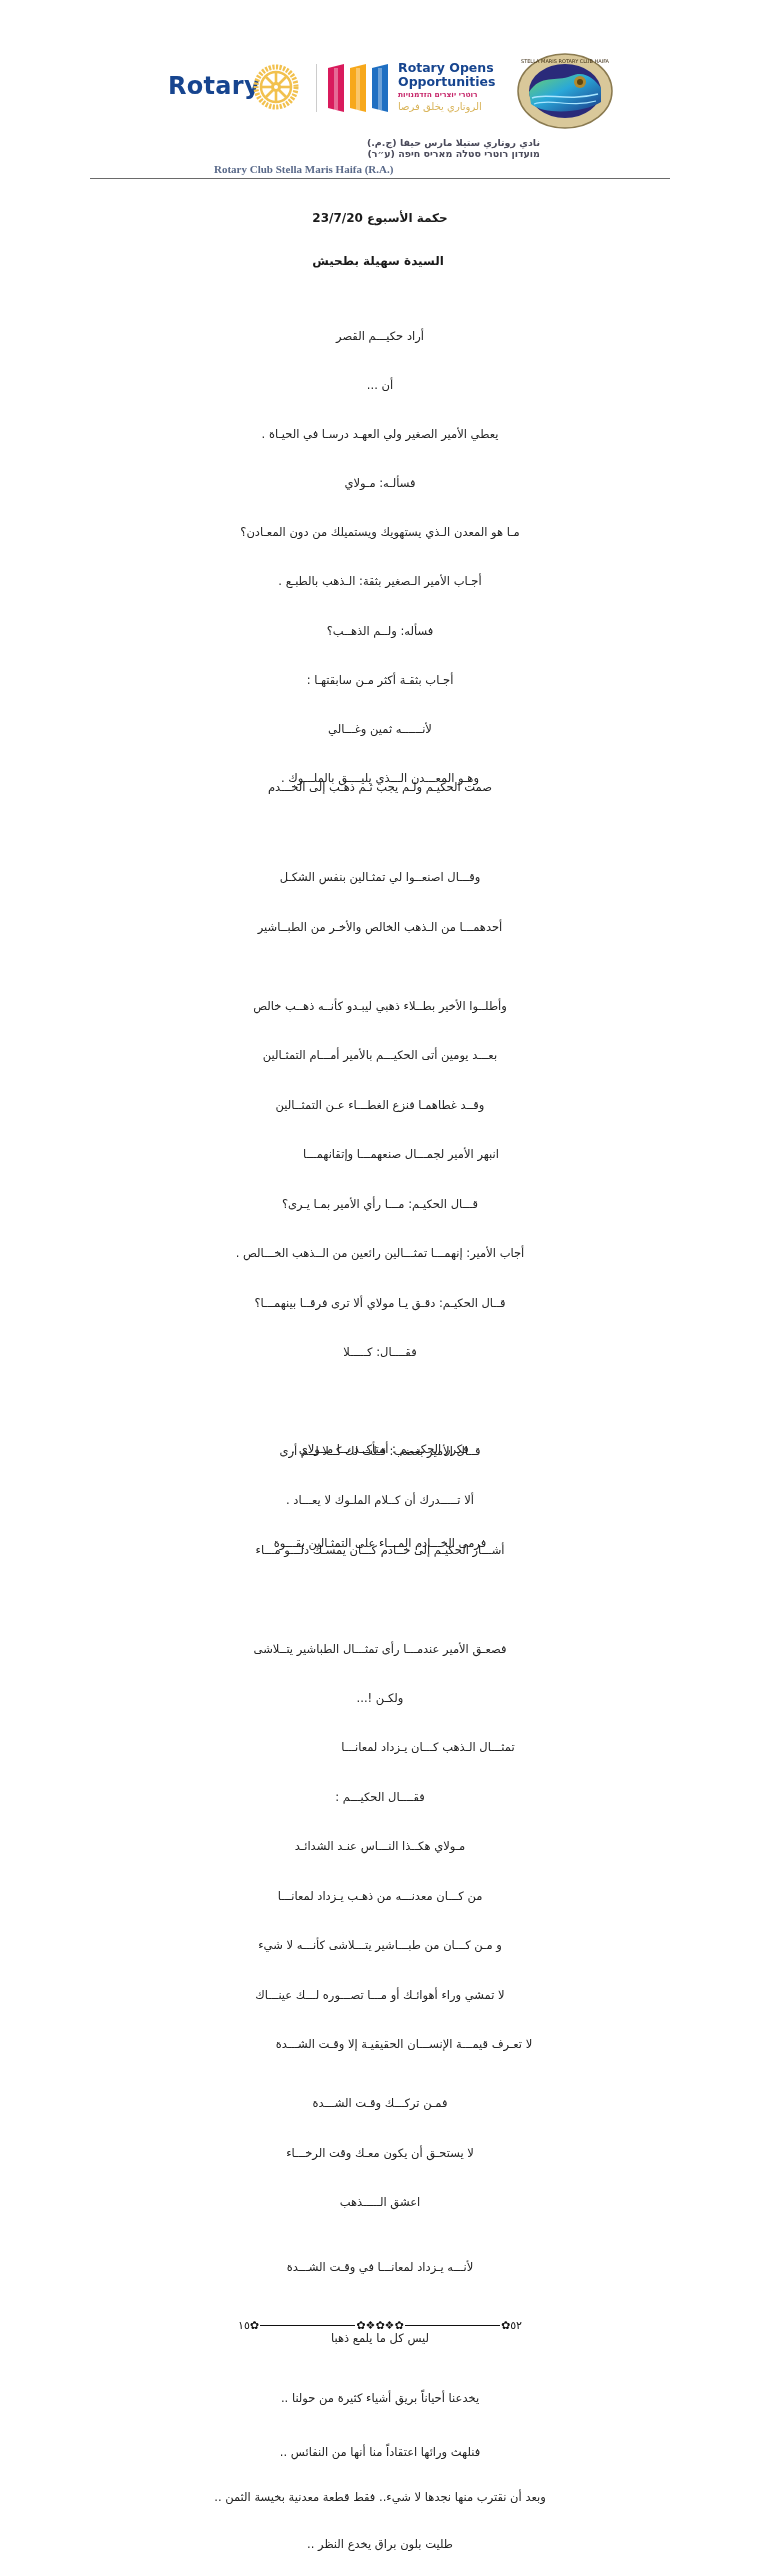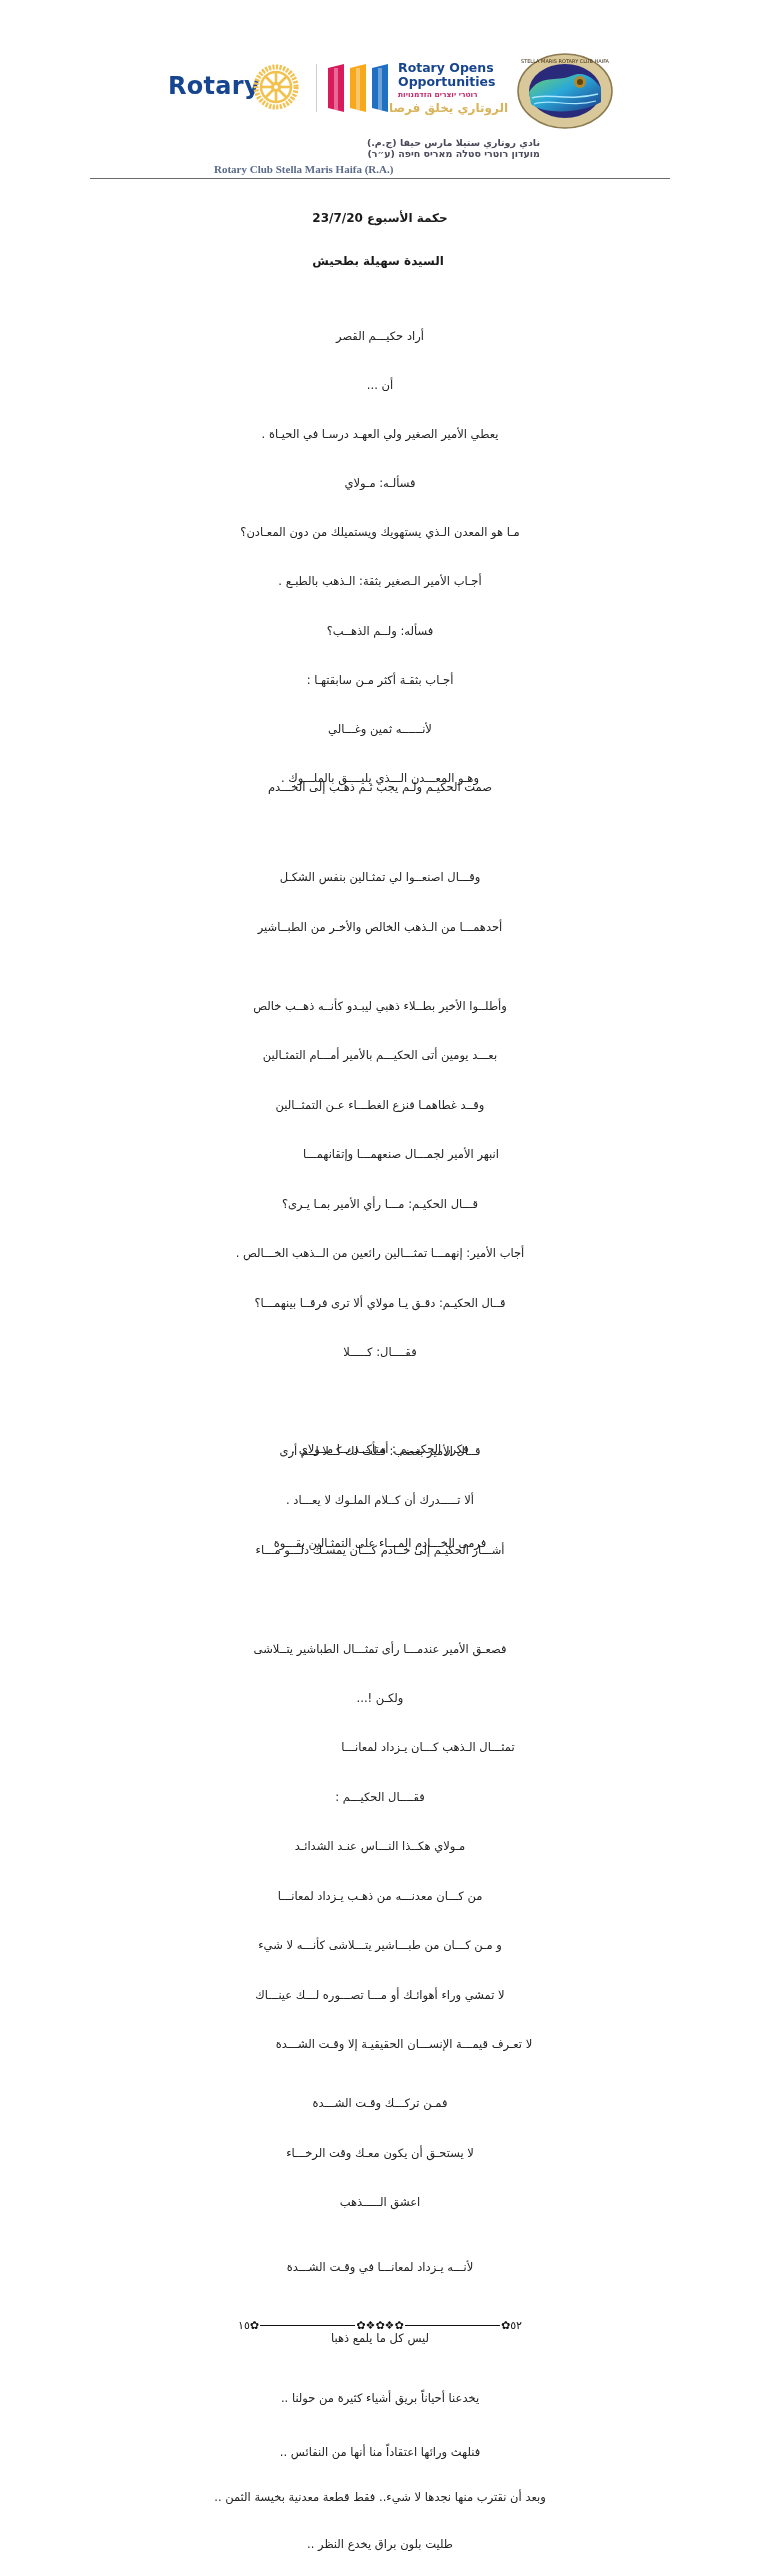--- a/index.html
+++ b/index.html
@@ -69,27 +69,26 @@
       font-size: 7.5px;
       color: #c6266a;
       margin-top: 3px;
       direction: rtl;
       text-align: left;
       font-weight: bold;
       white-space: nowrap;
     }
     .roo-ar {
       display: block;
-      font-size: 12px;
+      font-size: 10px;
       color: #d9b45a;
       margin-top: 3px;
       direction: rtl;
       text-align: left;
       white-space: nowrap;
-      font-weight: bold;
     }
     .club-seal {
       position: absolute;
       left: 348px; top: 0px;
       width: 98px; height: 78px;
     }
     .club-names {
       position: absolute;
       top: 138px;
       left: 210px;

